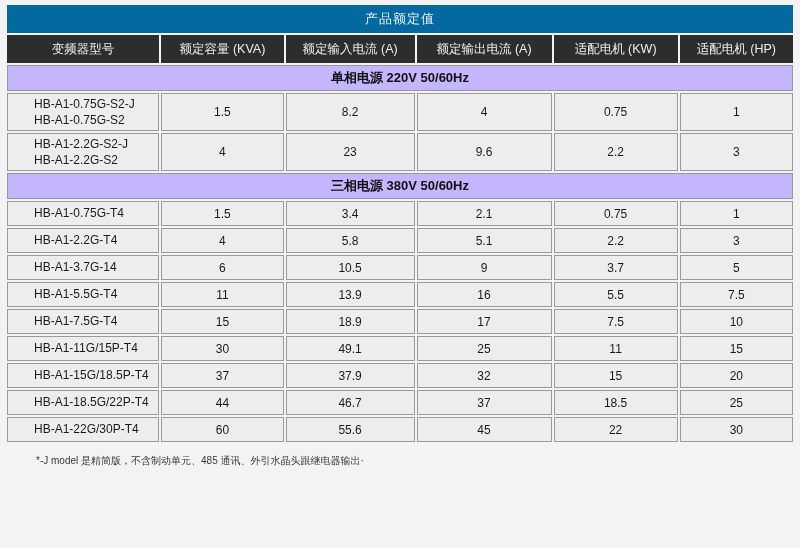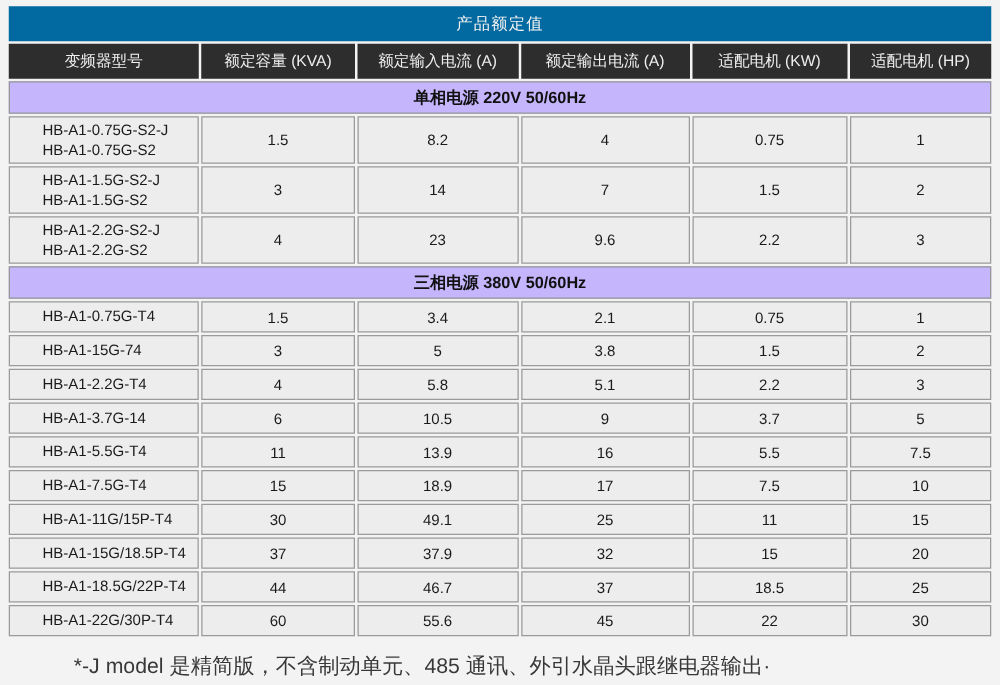--- a/index.html
+++ b/index.html
@@ -39,22 +39,22 @@
     background: #ededed;
     border: 1px solid #9a9a9a;
     font-size: 12px; text-align: center;
     height: 23px;
   }
   td.cell.model {
     text-align: left; padding-left: 26px; line-height: 1.35;
   }
   tr.dbl td.cell { height: 36px; }
   .footnote {
-    margin: 10px 0 0 59px;
-    font-size: 17px; color: #383838;
+    margin: 10px 0 0 36px;
+    font-size: 10px; color: #383838;
   }
 </style>
 </head>
 <body>
 
 <div class="page">
   <table class="ratings">
     <colgroup id="cols">
         <col style="width: 19.6%;">
         <col style="width: 15.8%;">
@@ -82,53 +82,37 @@
         </tr>
         <tr class="dbl">
           <td class="cell model">HB-A1-0.75G-S2-J<br>HB-A1-0.75G-S2</td>
           <td class="cell">1.5</td>
           <td class="cell">8.2</td>
           <td class="cell">4</td>
           <td class="cell">0.75</td>
           <td class="cell">1</td>
         </tr>
         <tr class="dbl">
-          <td class="cell model">HB-A1-1.5G-S2-J<br>HB-A1-1.5G-S2</td>
-          <td class="cell">3</td>
-          <td class="cell">14</td>
-          <td class="cell">7</td>
-          <td class="cell">1.5</td>
-          <td class="cell">2</td>
-        </tr>
-        <tr class="dbl">
           <td class="cell model">HB-A1-2.2G-S2-J<br>HB-A1-2.2G-S2</td>
           <td class="cell">4</td>
           <td class="cell">23</td>
           <td class="cell">9.6</td>
           <td class="cell">2.2</td>
           <td class="cell">3</td>
         </tr>
         <tr>
           <td class="section-cell" colspan="6">三相电源 380V 50/60Hz</td>
         </tr>
         <tr>
           <td class="cell model">HB-A1-0.75G-T4</td>
           <td class="cell">1.5</td>
           <td class="cell">3.4</td>
           <td class="cell">2.1</td>
           <td class="cell">0.75</td>
           <td class="cell">1</td>
-        </tr>
-        <tr>
-          <td class="cell model">HB-A1-15G-74</td>
-          <td class="cell">3</td>
-          <td class="cell">5</td>
-          <td class="cell">3.8</td>
-          <td class="cell">1.5</td>
-          <td class="cell">2</td>
         </tr>
         <tr>
           <td class="cell model">HB-A1-2.2G-T4</td>
           <td class="cell">4</td>
           <td class="cell">5.8</td>
           <td class="cell">5.1</td>
           <td class="cell">2.2</td>
           <td class="cell">3</td>
         </tr>
         <tr>

